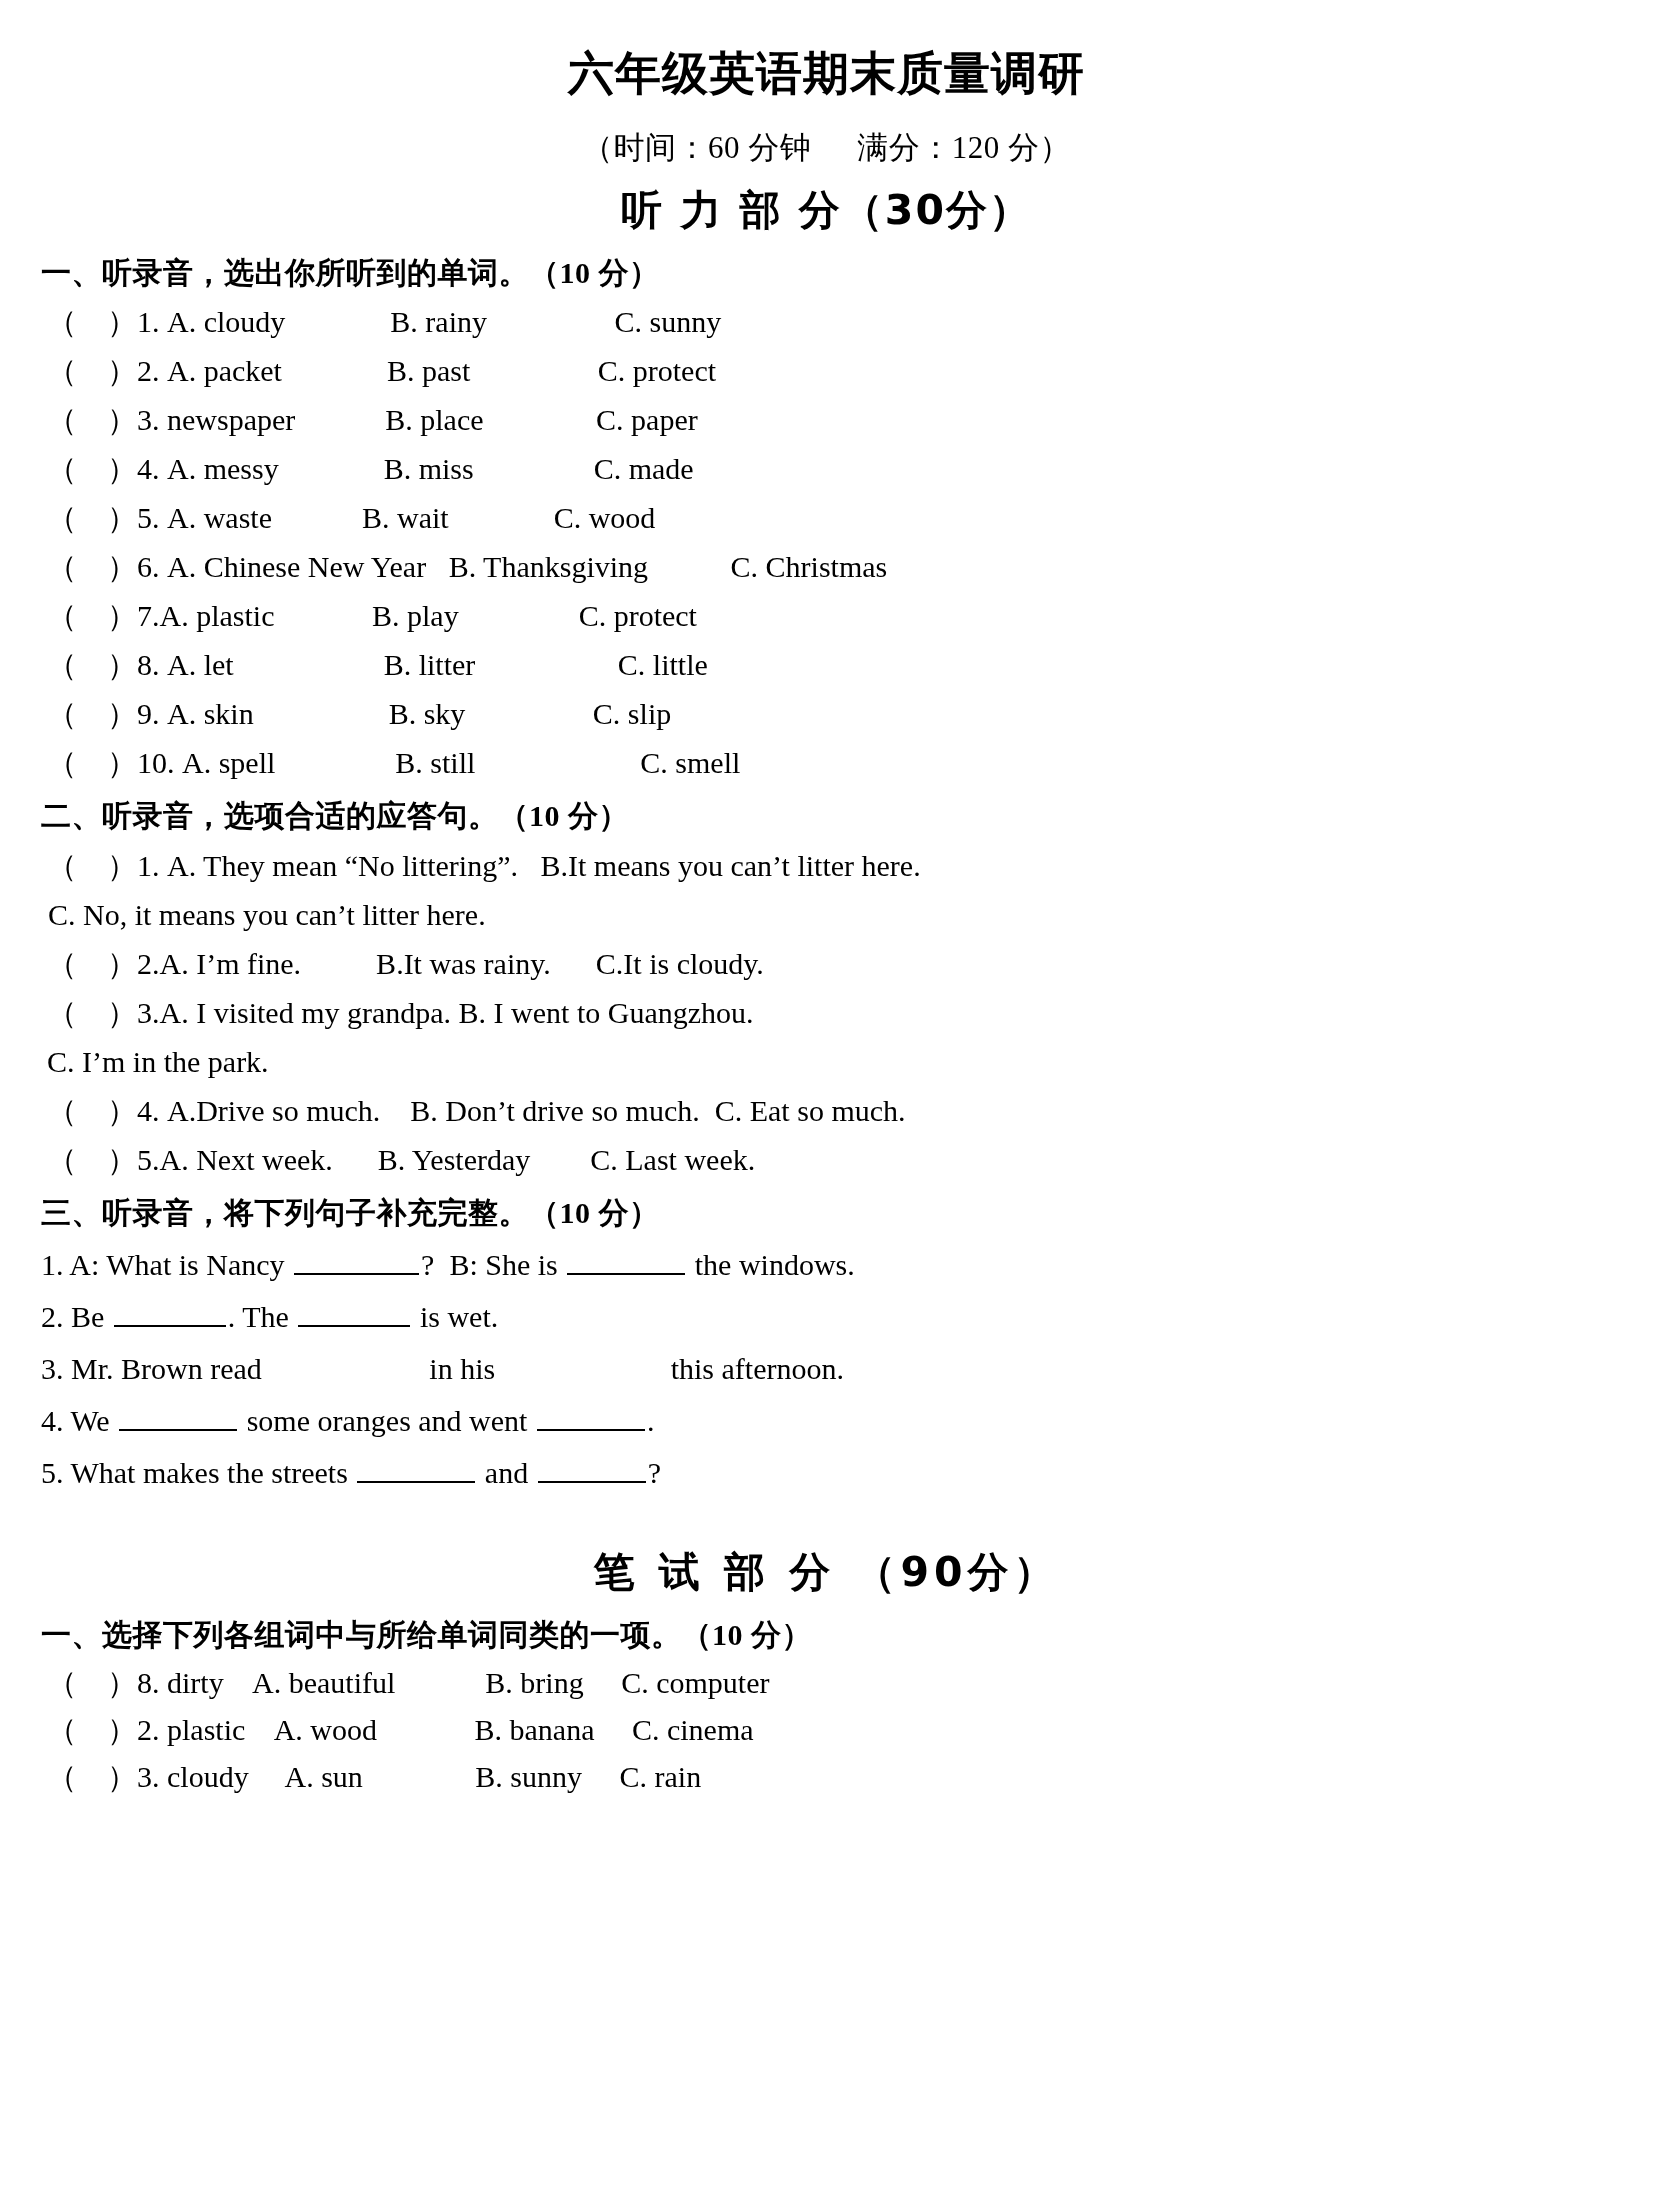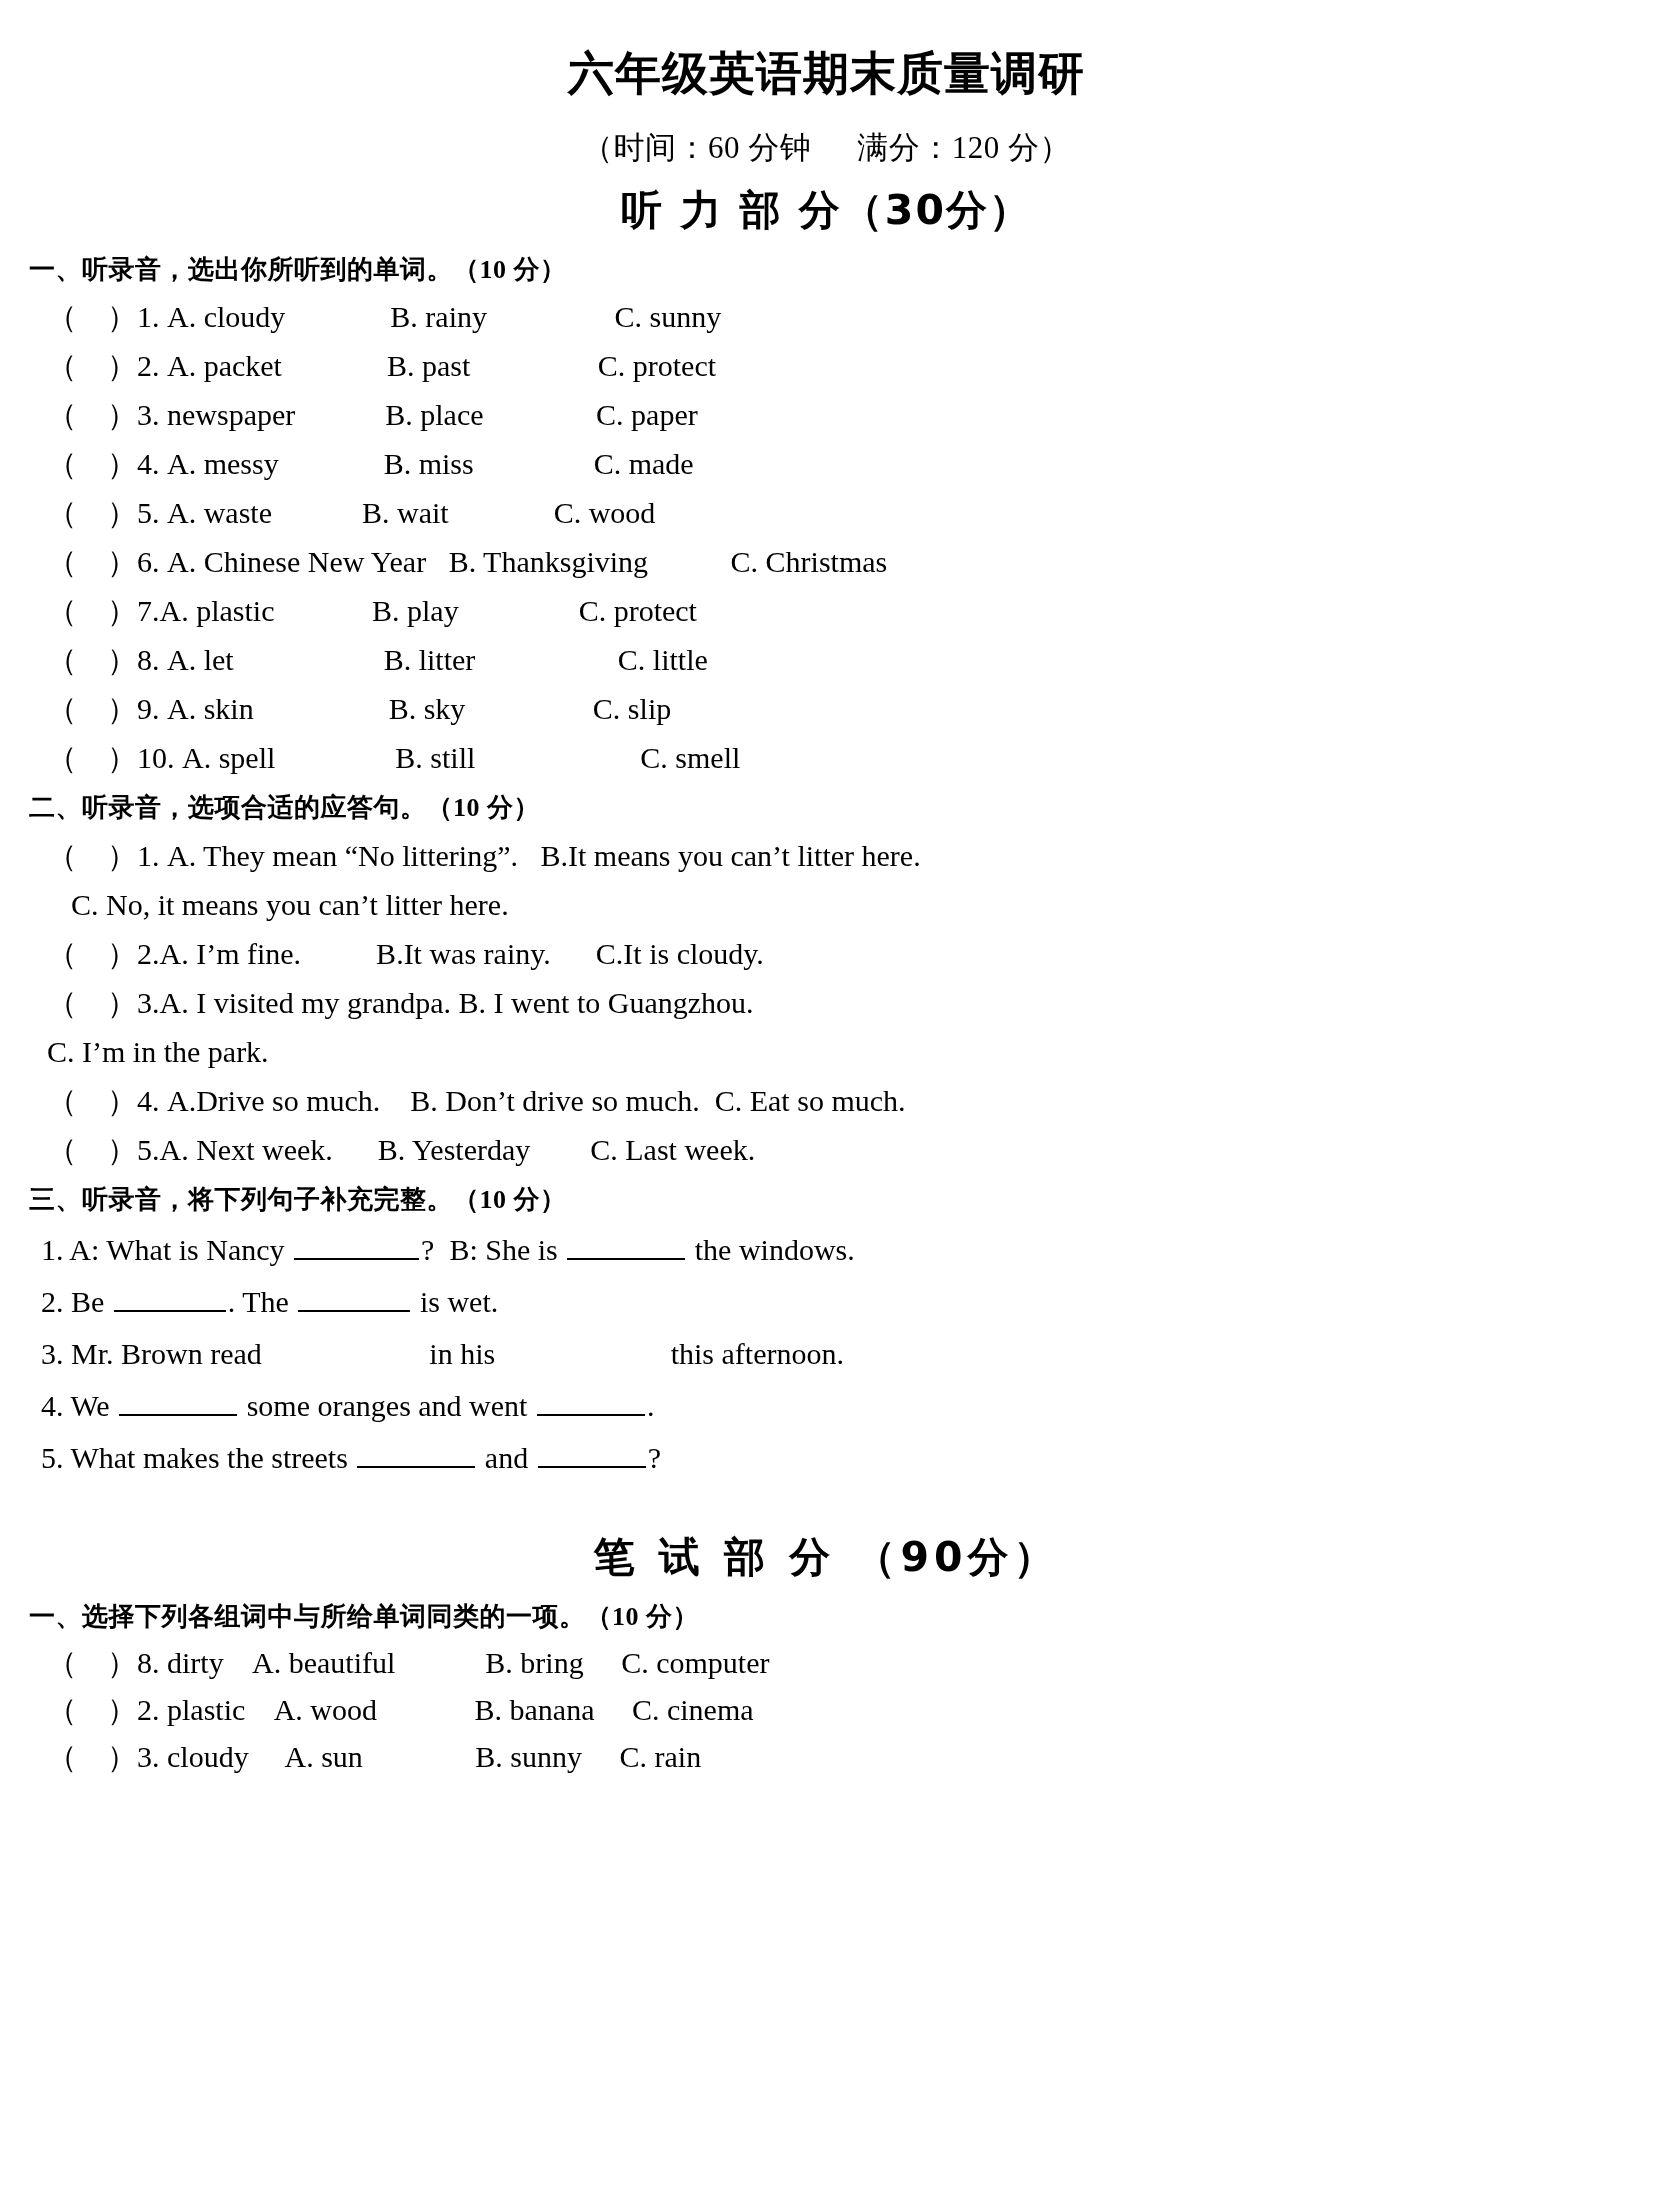--- a/index.html
+++ b/index.html
@@ -55,37 +55,37 @@
     padding-top: 14px;
     letter-spacing: 2px;
   }
   .part-heading.written {
     padding-top: 0;
     letter-spacing: 5px;
   }
 
   
   .sec-heading {
-    font-size: 26px;
+    font-size: 30px;
     margin: 0;
-    padding: 16px 0 0 29px;
+    padding: 16px 0 0 41px;
     letter-spacing: 0.5px;
     line-height: 1.25;
   }
 
   
   .q-row {
     font-size: 30px;
     margin: 0;
     padding: 13px 0 0 47px;
     line-height: 1.2;
     white-space: pre;
   }
   .q-row.cont {
-    padding-left: 71px;
+    padding-left: 48px;
   }
   .q-row.cont2 {
   }
   .q-row.fill {
     padding-left: 41px;
     padding-top: 16px;
   }
   .q-row.tight {
     padding-top: 11px;
   }

